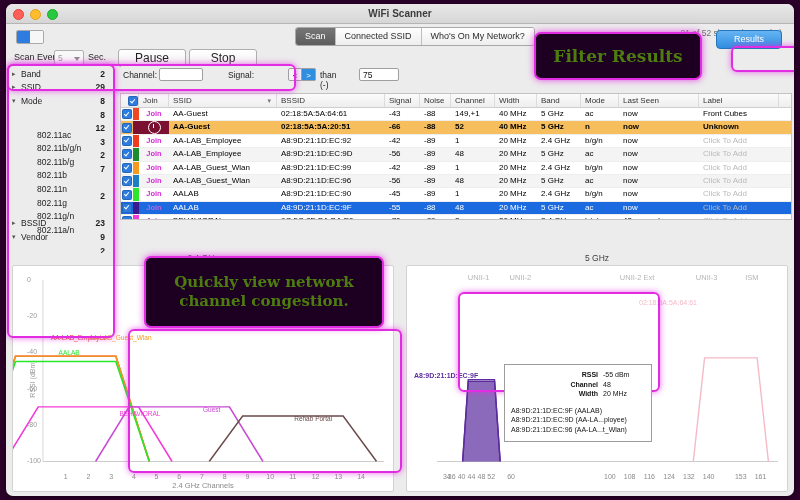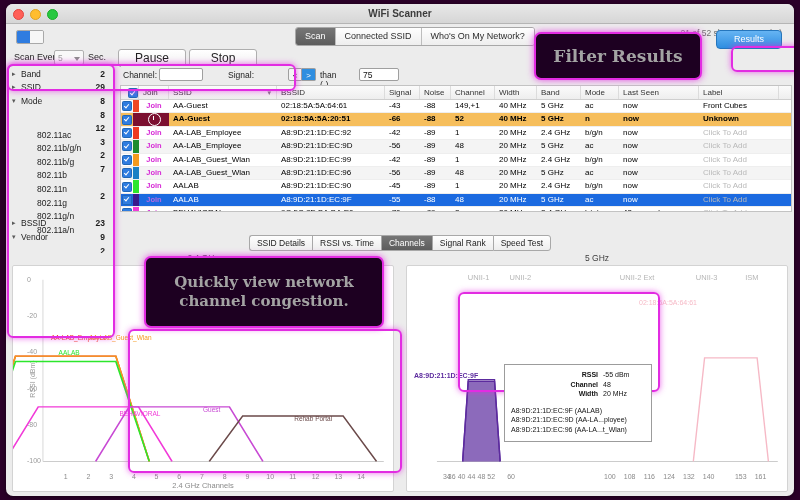--- a/index.html
+++ b/index.html
@@ -102,21 +102,21 @@
     box-sizing:border-box;
   }
   .cmp{
     position:absolute;top:2px;height:13px;width:14px;font-size:8px;text-align:center;
     line-height:13px;border:1px solid #9f9f9f;box-sizing:border-box;
   }
   .cmp.lt{left:167px;background:#f4f4f4;color:#222;border-radius:2px 0 0 2px;}
   .cmp.gt{left:181px;background:#2f8ee0;color:#fff;border-radius:0 2px 2px 0;border-left:none;}
   
   .table{
-    position:absolute;left:114px;top:18px;right:2px;height:125px;background:#fff;
+    position:absolute;left:114px;top:26px;right:2px;height:125px;background:#fff;
     border:1px solid #c3c3c3;overflow:hidden;
   }
   .thead{
     display:flex;height:13px;background:linear-gradient(#fbfbfb,#eeeeee);
     border-bottom:1px solid #cfcfcf;
   }
   .thead .th{
     font-size:8px;color:#333;line-height:13px;padding-left:4px;
     border-right:1px solid #dcdcdc;box-sizing:border-box;white-space:nowrap;overflow:hidden;
   }
@@ -178,21 +178,21 @@
   }
   .xlabel{
     position:absolute;left:0;right:0;bottom:1px;text-align:center;font-size:7.5px;color:#8a8a8a;
   }
   .ytick{position:absolute;left:14px;font-size:7px;color:#9a9a9a;}
   .xtick{position:absolute;bottom:11px;font-size:7px;color:#8a8a8a;transform:translateX(-50%);}
   .unii{position:absolute;top:7px;font-size:7.5px;color:#b6b6b6;}
   
   .callout{
     position:absolute;background:#1d0021;border:2.5px solid #e22ce2;border-radius:7px;
-    color:#a3a3a3;display:flex;align-items:center;justify-content:center;text-align:center;
+    color:#4d7c0f;display:flex;align-items:center;justify-content:center;text-align:center;
     font-family:"DejaVu Serif",serif;font-weight:bold;
     box-shadow:0 0 7px rgba(226,44,226,.85);z-index:40;
   }
   .hi-ring{
     position:absolute;border:2.5px solid #e22ce2;border-radius:6px;z-index:35;pointer-events:none;
     box-shadow:0 0 6px rgba(226,44,226,.7);
   }
   .tip{
     position:absolute;background:#fff;border:1px solid #9c9c9c;z-index:38;
     font-size:7px;color:#141414;padding:5px 6px 5px 6px;box-sizing:border-box;
@@ -542,27 +542,20 @@
             <div class="td" style="width: 44px; flex: 0 0 auto;">2</div>
             <div class="td" style="width: 42px; flex: 0 0 auto;">20 MHz</div>
             <div class="td" style="width: 44px; flex: 0 0 auto;">2.4 GHz</div>
             <div class="td" style="width: 38px; flex: 0 0 auto;">b/g/n</div>
             <div class="td" style="width: 80px; flex: 0 0 auto;">43 seconds ago</div>
             <div class="td label-add" style="width: 80px; flex: 0 0 auto;">Click To Add</div>
           </div>
         </div>
     </div>
 
-    <div class="charttabs" id="charttabs">
-        <div class="ct">SSID Details</div>
-        <div class="ct">RSSI vs. Time</div>
-        <div class="ct sel">Channels</div>
-        <div class="ct">Signal Rank</div>
-        <div class="ct">Speed Test</div>
-      </div>
 
     <div class="chartwrap">
 
       <div class="chartbox">
         <div class="chart-title">2.4 GHz</div>
         <div class="plot">
           <div class="ylabel">RSSI (dBm)</div>
           <div id="y24">
               <div class="ytick" style="top: calc(6.14035% - 4px);">0</div>
               <div class="ytick" style="top: calc(22.2807% - 4px);">-20</div>

